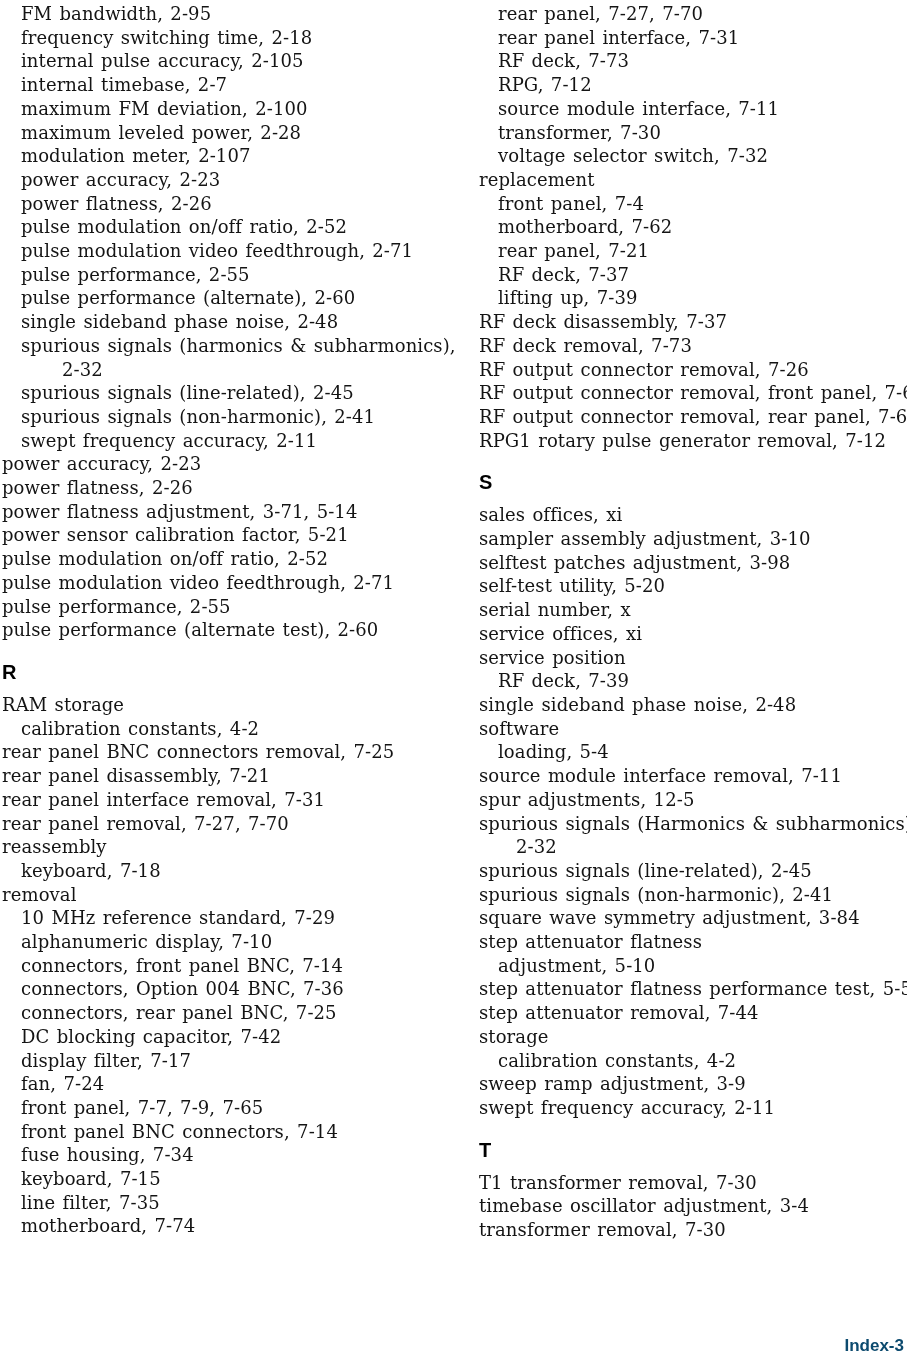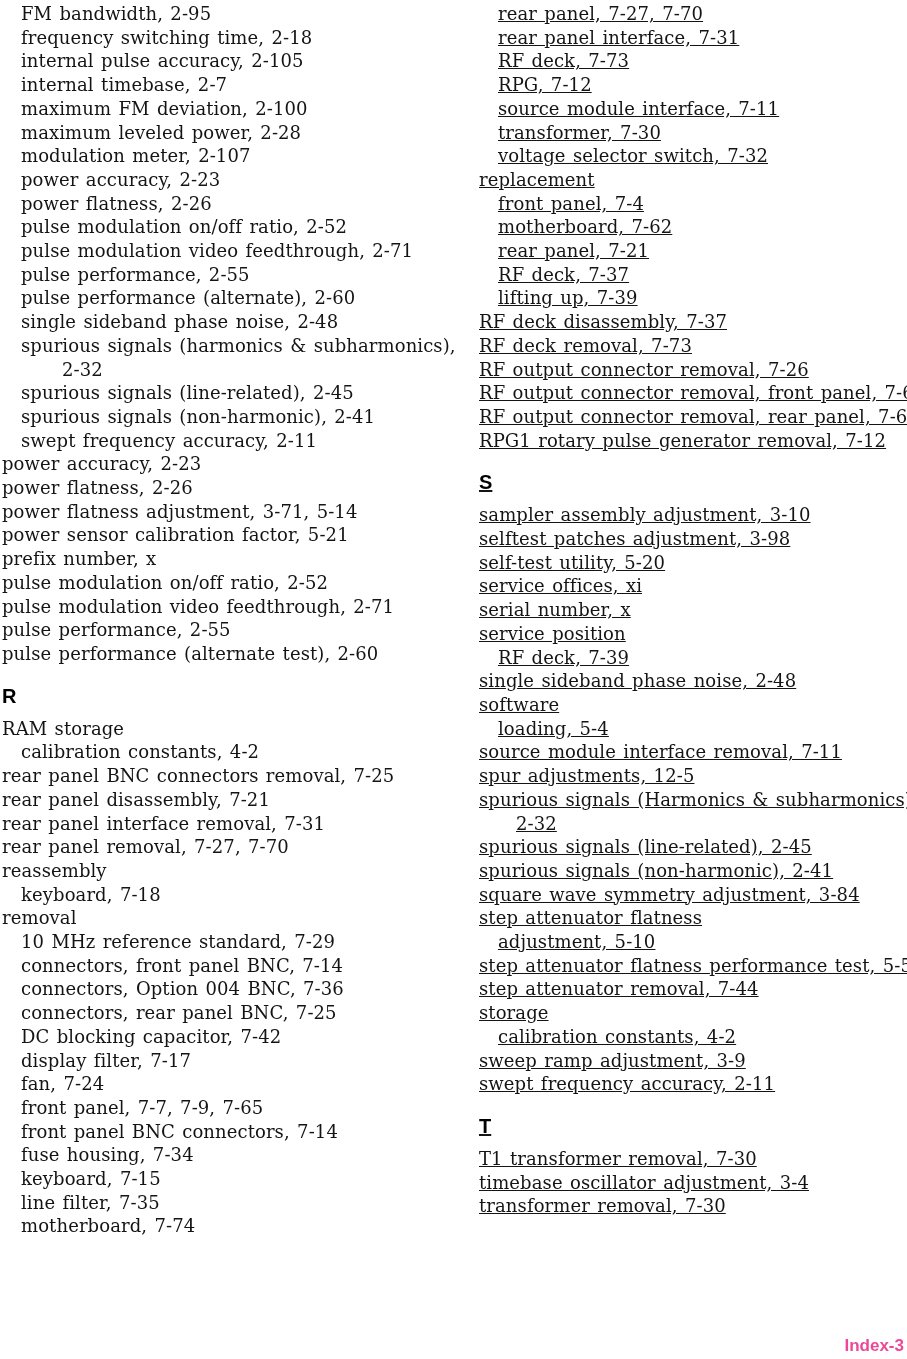--- a/index.html
+++ b/index.html
@@ -26,21 +26,20 @@
     box-sizing: border-box;
     padding-top: 2px;
   }
   .column-left {
     width: 453px;
     padding-left: 2px;
   }
   .column-right {
     width: 454px;
     padding-left: 26px;
-    text-decoration: underline;
   }
   .row {
     line-height: 23.7px;
     white-space: nowrap;
     letter-spacing: 0.1px;
     word-spacing: 1.5px;
   }
   .indent-0 { padding-left: 0; }
   .indent-1 { padding-left: 19px; }
   .indent-2 { padding-left: 37px; }
@@ -54,21 +53,21 @@
     margin-bottom: 9px;
     color: #000000;
   }
   .footer {
     position: absolute;
     right: 3px;
     bottom: 3px;
     font-family: "Liberation Sans", sans-serif;
     font-weight: bold;
     font-size: 17px;
-    color: #ec4899;
+    color: #0c4a6e;
   }
 </style>
 </head>
 <body>
 
 <div class="page">
   <div class="columns">
     <div class="column column-left">
         <div class="row indent-1">FM bandwidth, 2-95</div>
         <div class="row indent-1">frequency switching time, 2-18</div>
@@ -86,36 +85,36 @@
         <div class="row indent-1">single sideband phase noise, 2-48</div>
         <div class="row indent-1">spurious signals (harmonics &amp; subharmonics),</div>
         <div class="row indent-3">2-32</div>
         <div class="row indent-1">spurious signals (line-related), 2-45</div>
         <div class="row indent-1">spurious signals (non-harmonic), 2-41</div>
         <div class="row indent-1">swept frequency accuracy, 2-11</div>
         <div class="row indent-0">power accuracy, 2-23</div>
         <div class="row indent-0">power flatness, 2-26</div>
         <div class="row indent-0">power flatness adjustment, 3-71, 5-14</div>
         <div class="row indent-0">power sensor calibration factor, 5-21</div>
-        <div class="row indent-0">prefix number, x</div>
         <div class="row indent-0">pulse modulation on/off ratio, 2-52</div>
         <div class="row indent-0">pulse modulation video feedthrough, 2-71</div>
         <div class="row indent-0">pulse performance, 2-55</div>
         <div class="row indent-0">pulse performance (alternate test), 2-60</div>
         <div class="section-head indent-0">R</div>
         <div class="row indent-0">RAM storage</div>
         <div class="row indent-1">calibration constants, 4-2</div>
         <div class="row indent-0">rear panel BNC connectors removal, 7-25</div>
         <div class="row indent-0">rear panel disassembly, 7-21</div>
         <div class="row indent-0">rear panel interface removal, 7-31</div>
         <div class="row indent-0">rear panel removal, 7-27, 7-70</div>
         <div class="row indent-0">reassembly</div>
         <div class="row indent-1">keyboard, 7-18</div>
         <div class="row indent-0">removal</div>
         <div class="row indent-1">10 MHz reference standard, 7-29</div>
+        <div class="row indent-1">alphanumeric display, 7-10</div>
         <div class="row indent-1">connectors, front panel BNC, 7-14</div>
         <div class="row indent-1">connectors, Option 004 BNC, 7-36</div>
         <div class="row indent-1">connectors, rear panel BNC, 7-25</div>
         <div class="row indent-1">DC blocking capacitor, 7-42</div>
         <div class="row indent-1">display filter, 7-17</div>
         <div class="row indent-1">fan, 7-24</div>
         <div class="row indent-1">front panel, 7-7, 7-9, 7-65</div>
         <div class="row indent-1">front panel BNC connectors, 7-14</div>
         <div class="row indent-1">fuse housing, 7-34</div>
         <div class="row indent-1">keyboard, 7-15</div>
@@ -136,25 +135,26 @@
         <div class="row indent-1">rear panel, 7-21</div>
         <div class="row indent-1">RF deck, 7-37</div>
         <div class="row indent-1">lifting up, 7-39</div>
         <div class="row indent-0">RF deck disassembly, 7-37</div>
         <div class="row indent-0">RF deck removal, 7-73</div>
         <div class="row indent-0">RF output connector removal, 7-26</div>
         <div class="row indent-0">RF output connector removal, front panel, 7-67</div>
         <div class="row indent-0">RF output connector removal, rear panel, 7-69</div>
         <div class="row indent-0">RPG1 rotary pulse generator removal, 7-12</div>
         <div class="section-head indent-0">S</div>
+        <div class="row indent-0">sales offices, xi</div>
         <div class="row indent-0">sampler assembly adjustment, 3-10</div>
         <div class="row indent-0">selftest patches adjustment, 3-98</div>
         <div class="row indent-0">self-test utility, 5-20</div>
+        <div class="row indent-0">serial number, x</div>
         <div class="row indent-0">service offices, xi</div>
-        <div class="row indent-0">serial number, x</div>
         <div class="row indent-0">service position</div>
         <div class="row indent-1">RF deck, 7-39</div>
         <div class="row indent-0">single sideband phase noise, 2-48</div>
         <div class="row indent-0">software</div>
         <div class="row indent-1">loading, 5-4</div>
         <div class="row indent-0">source module interface removal, 7-11</div>
         <div class="row indent-0">spur adjustments, 12-5</div>
         <div class="row indent-0">spurious signals (Harmonics &amp; subharmonics),</div>
         <div class="row indent-2">2-32</div>
         <div class="row indent-0">spurious signals (line-related), 2-45</div>

